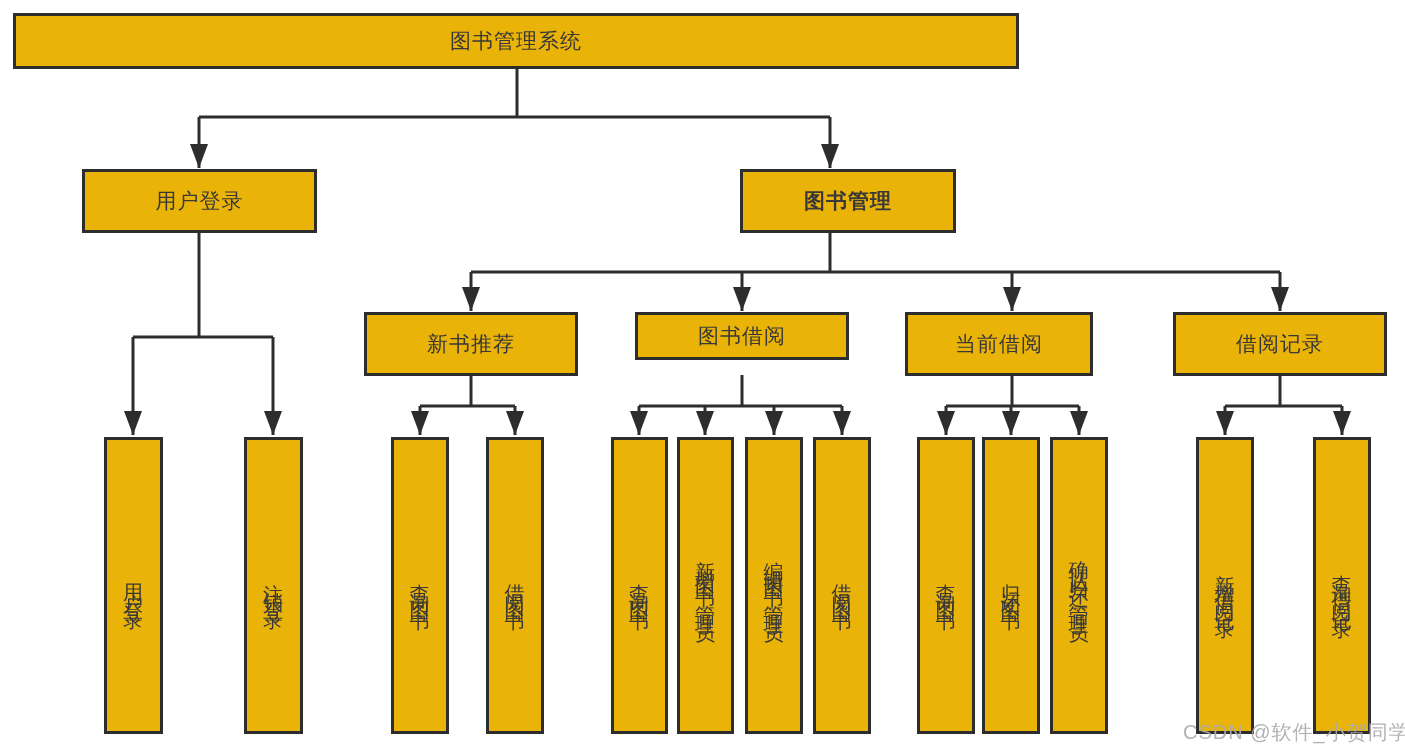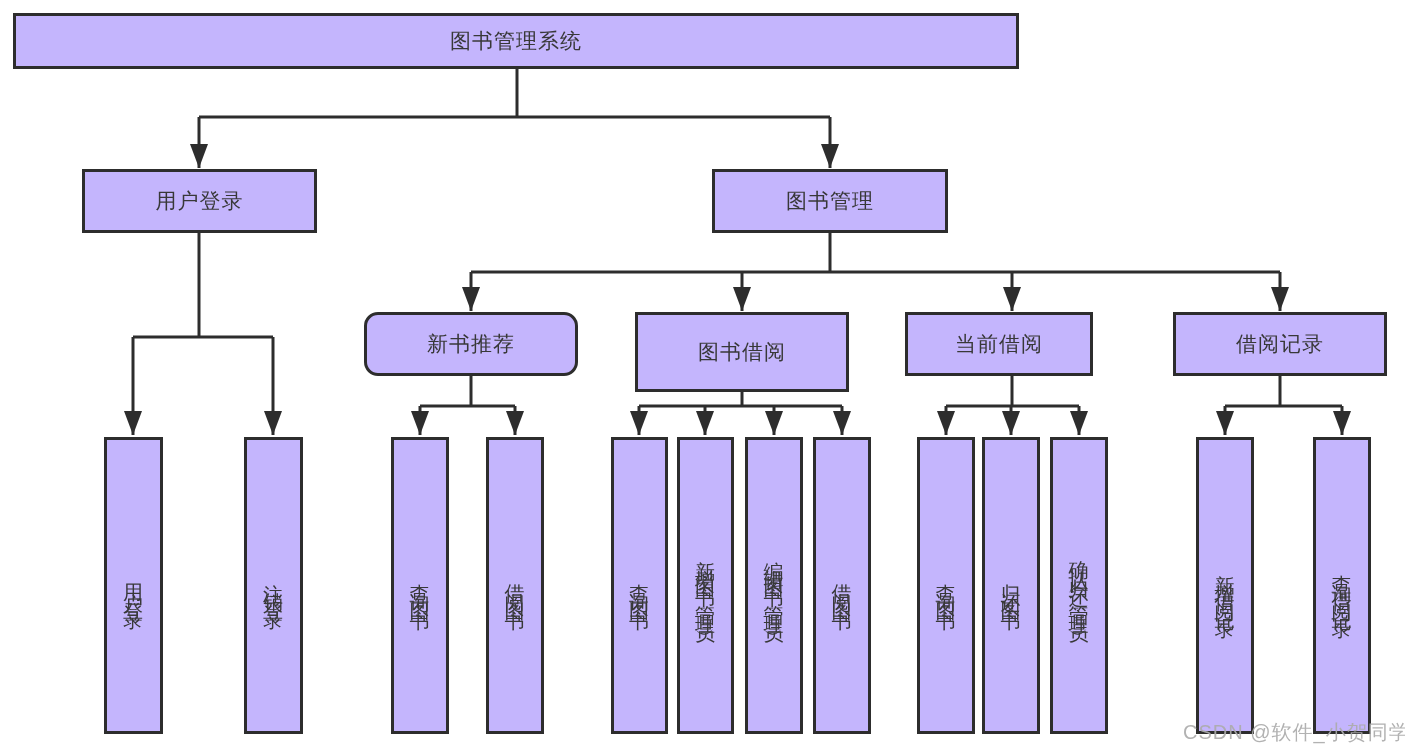--- a/index.html
+++ b/index.html
@@ -13,21 +13,21 @@
   }
   svg.wires {
     position: absolute;
     left: 0; top: 0;
     width: 1405px; height: 747px;
     z-index: 1;
   }
   .node {
     position: absolute;
     box-sizing: border-box;
-    background: #c4b5fd;
+    background: #eab308;
     border: 3px solid #2d2d2d;
     color: #383838;
     display: flex;
     align-items: center;
     justify-content: center;
     text-align: center;
     font-size: 21px;
     letter-spacing: 1px;
     z-index: 2;
     white-space: nowrap;
@@ -117,24 +117,24 @@
         <path d="M1225,406 H1342"></path>
         <path d="M1225,406 V435" marker-end="url(#arrow)"></path>
         <path d="M1342,406 V435" marker-end="url(#arrow)"></path>
       </g>
     </g>
   </svg>
 
   <div class="node" style="left:13px; top:13px; width:1006px; height:56px;">图书管理系统</div>
 
   <div class="node" style="left:82px; top:169px; width:235px; height:64px;">用户登录</div>
-  <div class="node" style="left:712px; top:169px; width:236px; height:64px;">图书管理</div>
+  <div class="node" style="left:740px; top:169px; width:216px; height:64px;font-weight:bold;">图书管理</div>
 
-  <div class="node" style="left:364px; top:312px; width:214px; height:64px;border-radius:14px;">新书推荐</div>
-  <div class="node" style="left:635px; top:312px; width:214px; height:80px;text-align:center;">图书借阅</div>
+  <div class="node" style="left:364px; top:312px; width:214px; height:64px;">新书推荐</div>
+  <div class="node" style="left:635px; top:312px; width:214px; height:48px;text-align:center;">图书借阅</div>
   <div class="node" style="left:905px; top:312px; width:188px; height:64px;">当前借阅</div>
   <div class="node" style="left:1173px; top:312px; width:214px; height:64px;font-family:Liberation Mono, monospace;">借阅记录</div>
 
   <div class="node vert" style="left:104px; top:437px; width:59px; height:297px;">用户登录</div>
   <div class="node vert" style="left:244px; top:437px; width:59px; height:297px;">注销登录</div>
 
   <div class="node vert" style="left:391px; top:437px; width:58px; height:297px;">查询图书</div>
   <div class="node vert" style="left:486px; top:437px; width:58px; height:297px;">借阅图书</div>
 
   <div class="node vert" style="left:611px; top:437px; width:57px; height:297px;">查询图书</div>

